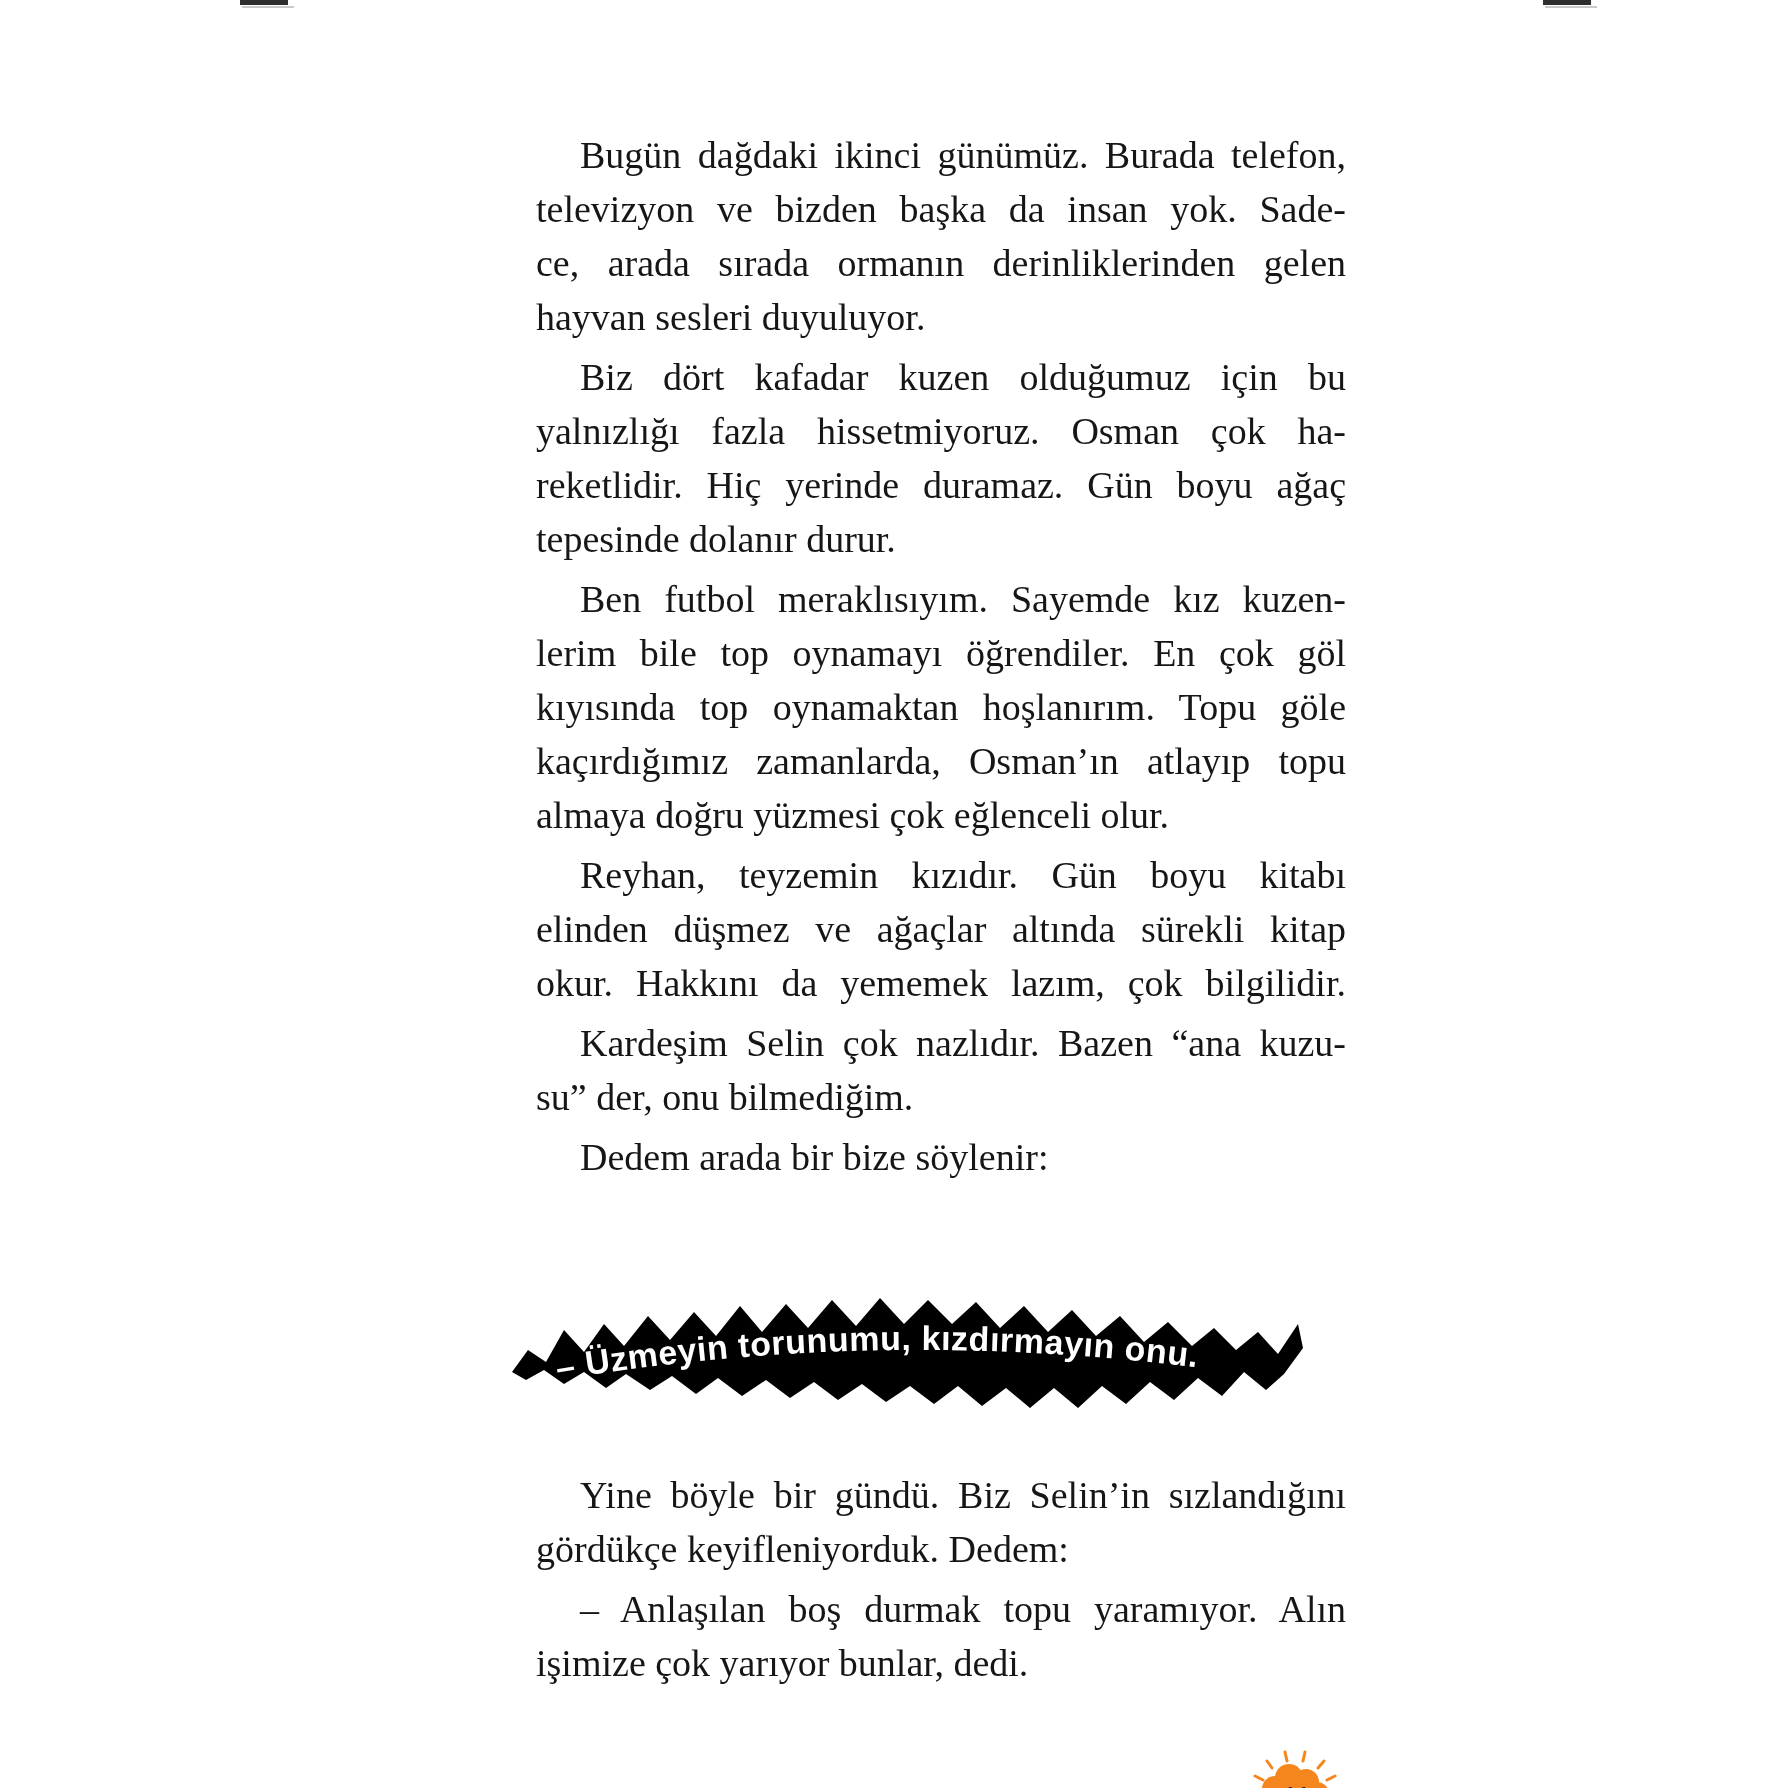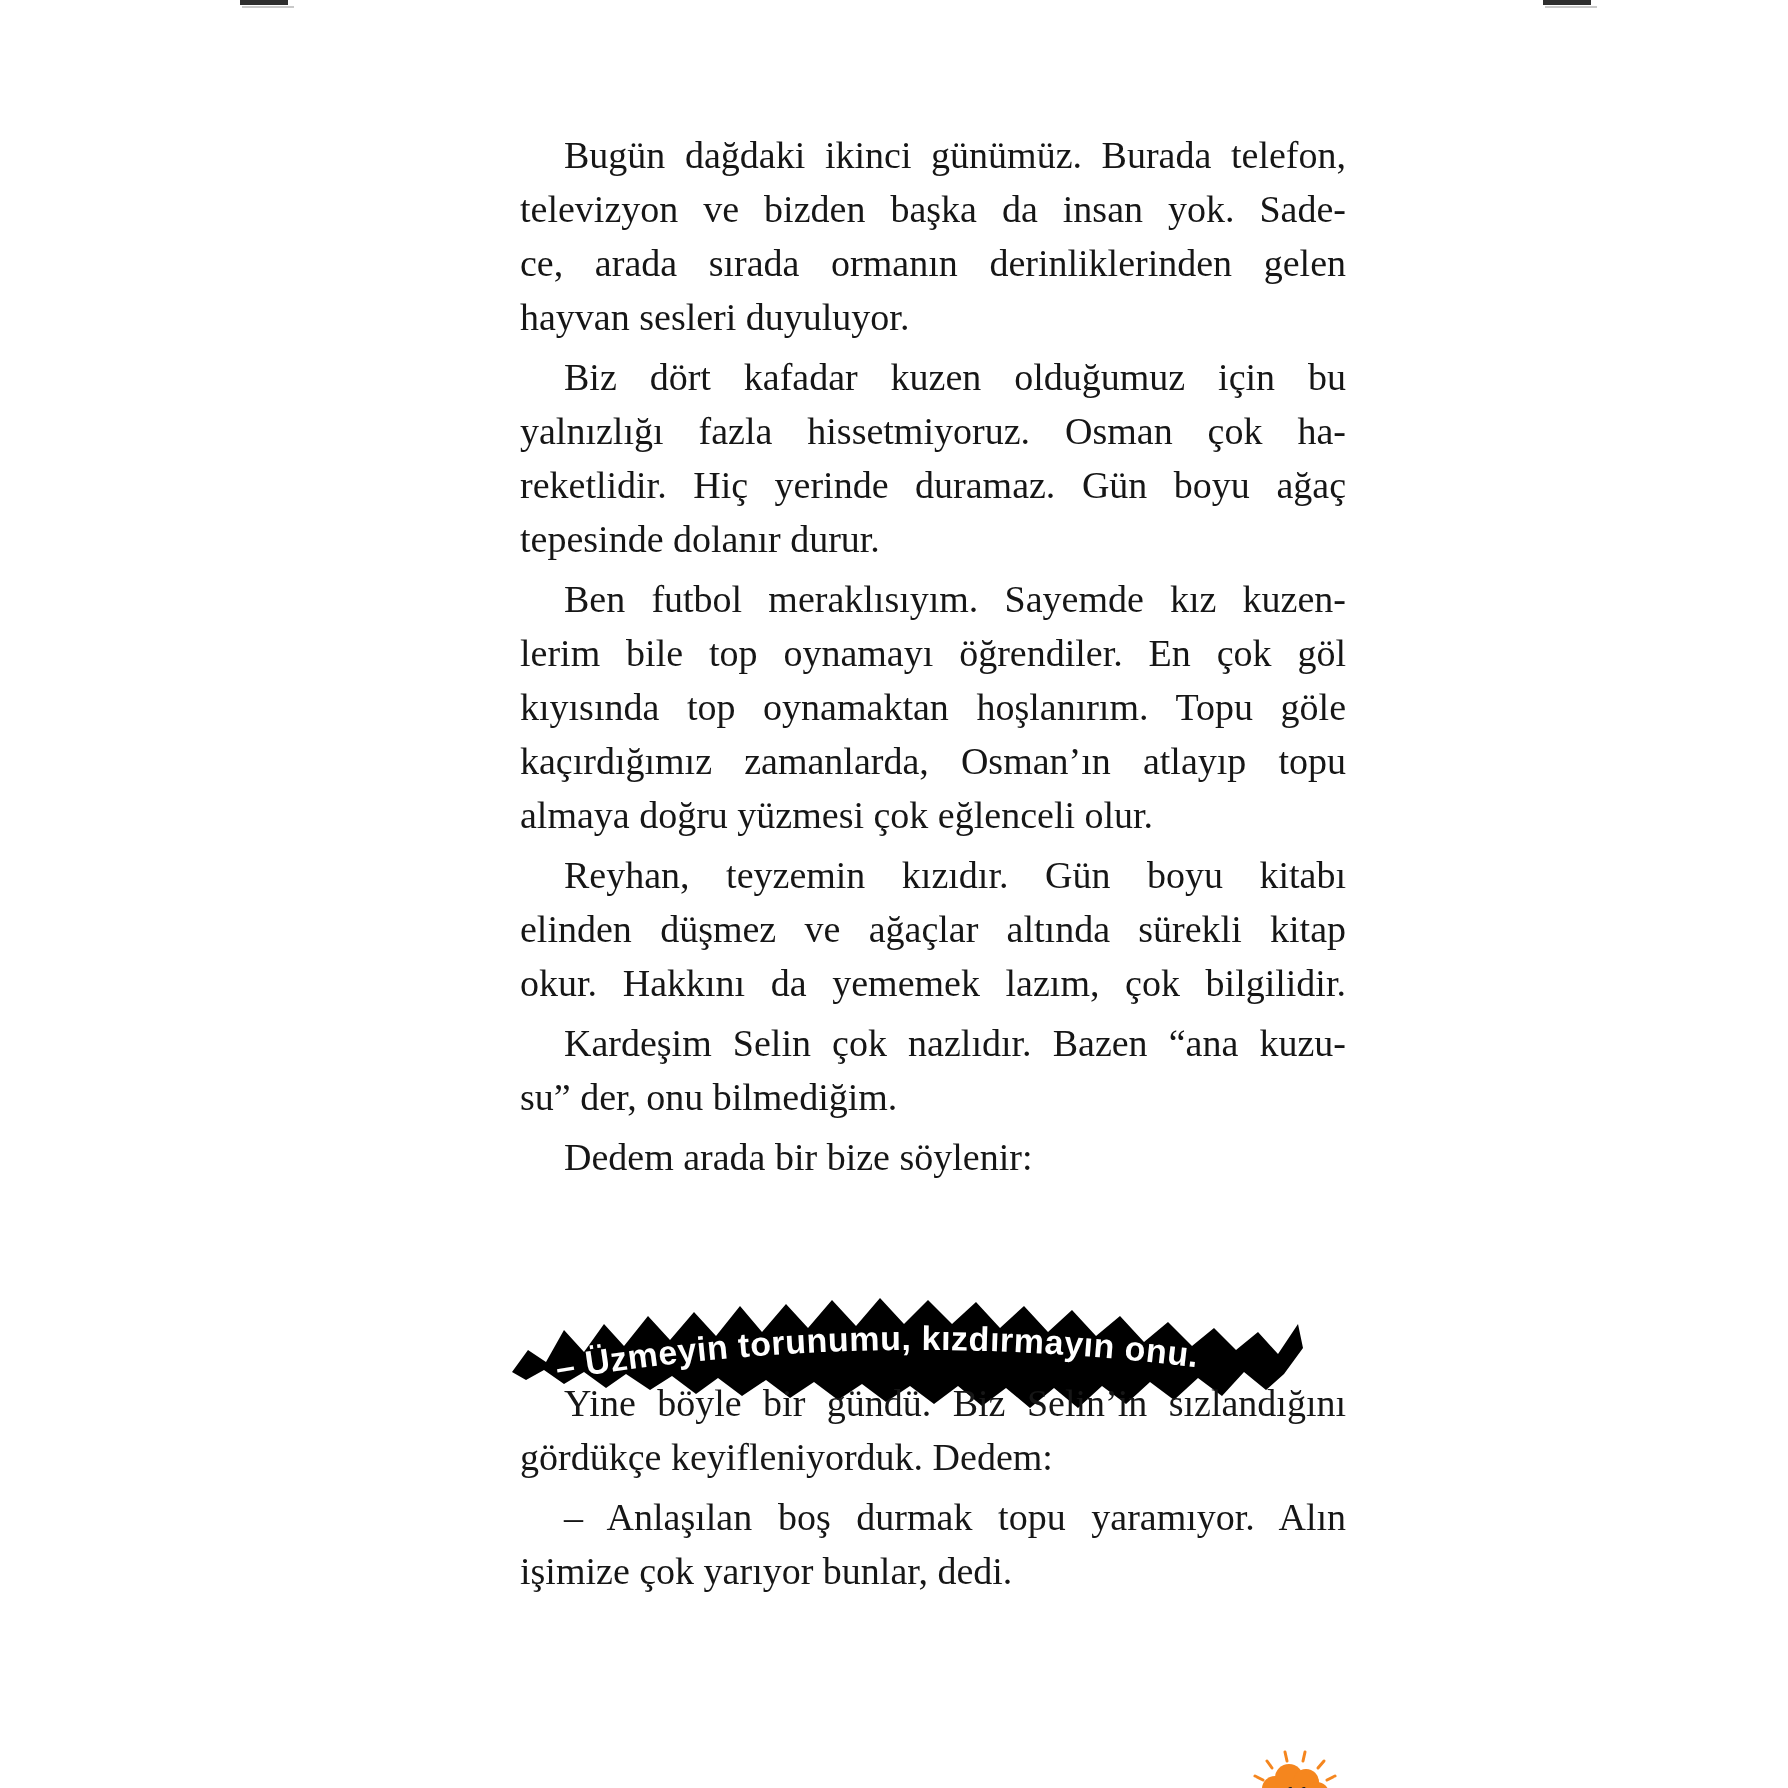--- a/index.html
+++ b/index.html
@@ -20,22 +20,22 @@
     background: #c9c9c9;
   }
   .crop-left  { left: 240px; }
   .crop-right { left: 1543px; }
 
   .text-col {
     position: absolute; left: 520px; width: 826px;
     font-size: 38px;
   }
   .col-a { top: 128px; }
-  .col-b { top: 1376px; }
-  .para { margin: 0 0 6px 0; }
+  .col-b { top: 1468px; }
+  .para { margin: 0 0 6px 16px; }
   .tline {
     height: 54px; line-height: 54px;
     text-align: justify;
     text-align-last: justify;
     white-space: normal;
   }
   .tline.first { text-indent: 44px; }
   .tline.last  { text-align-last: left; }
 
   .banner {

